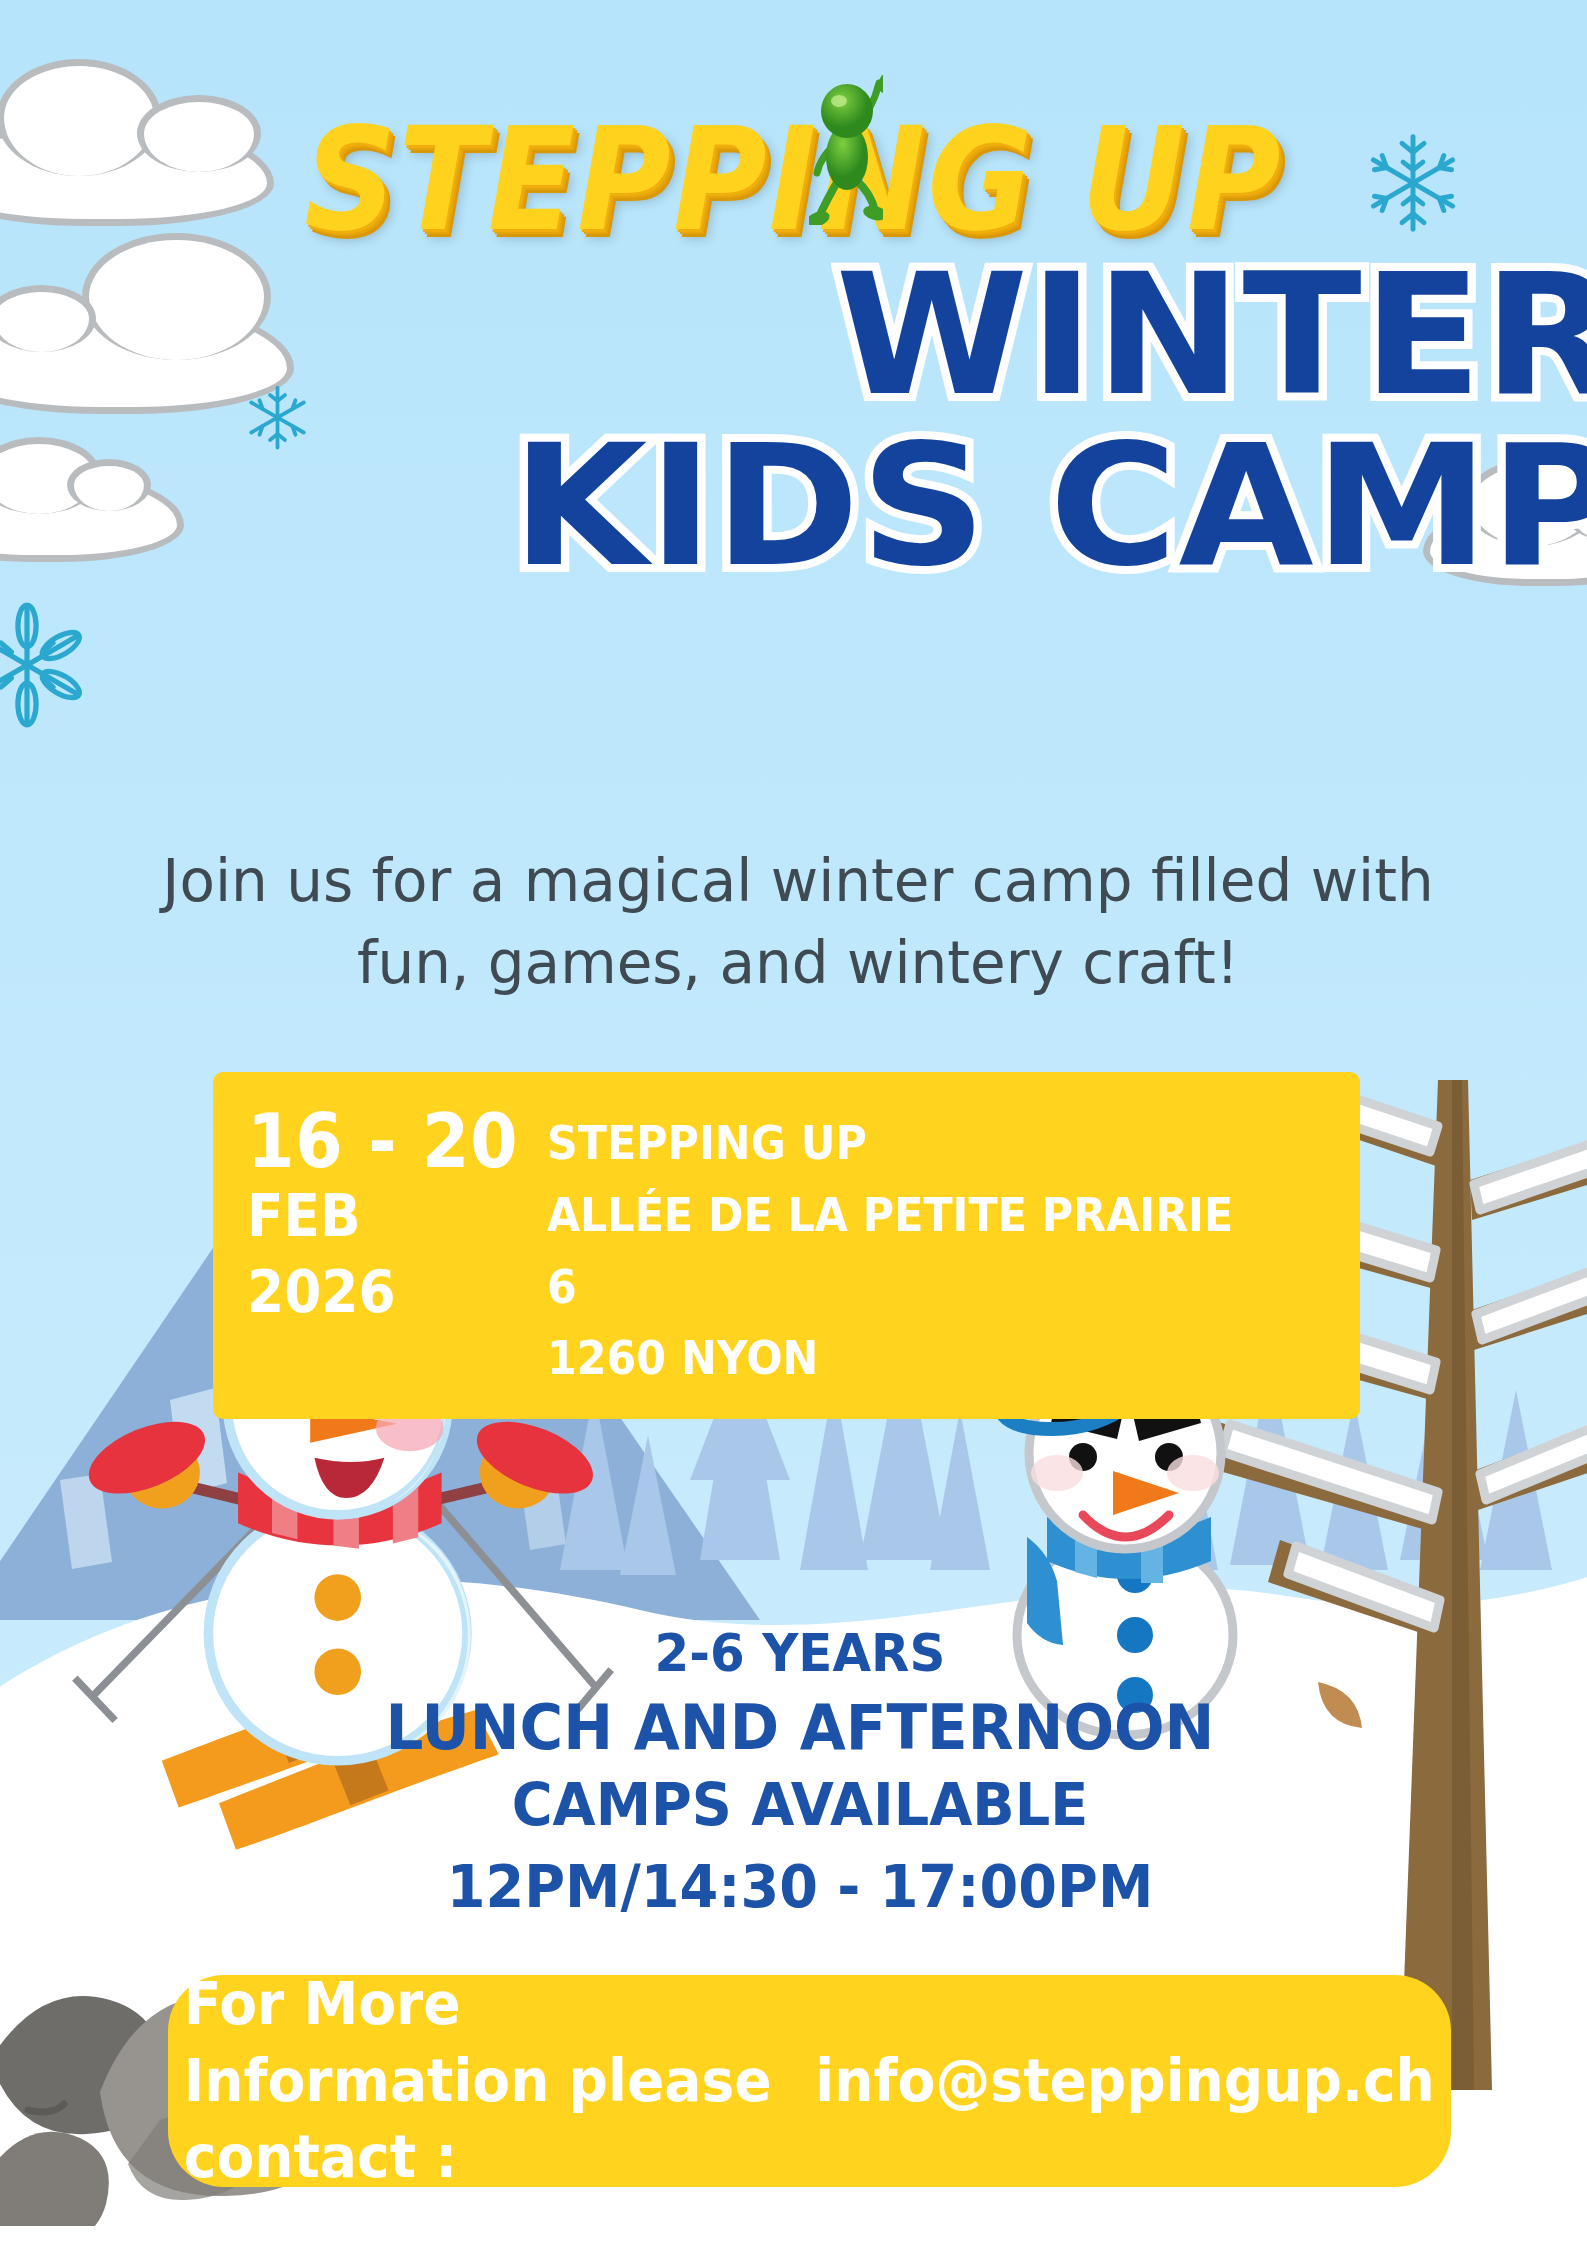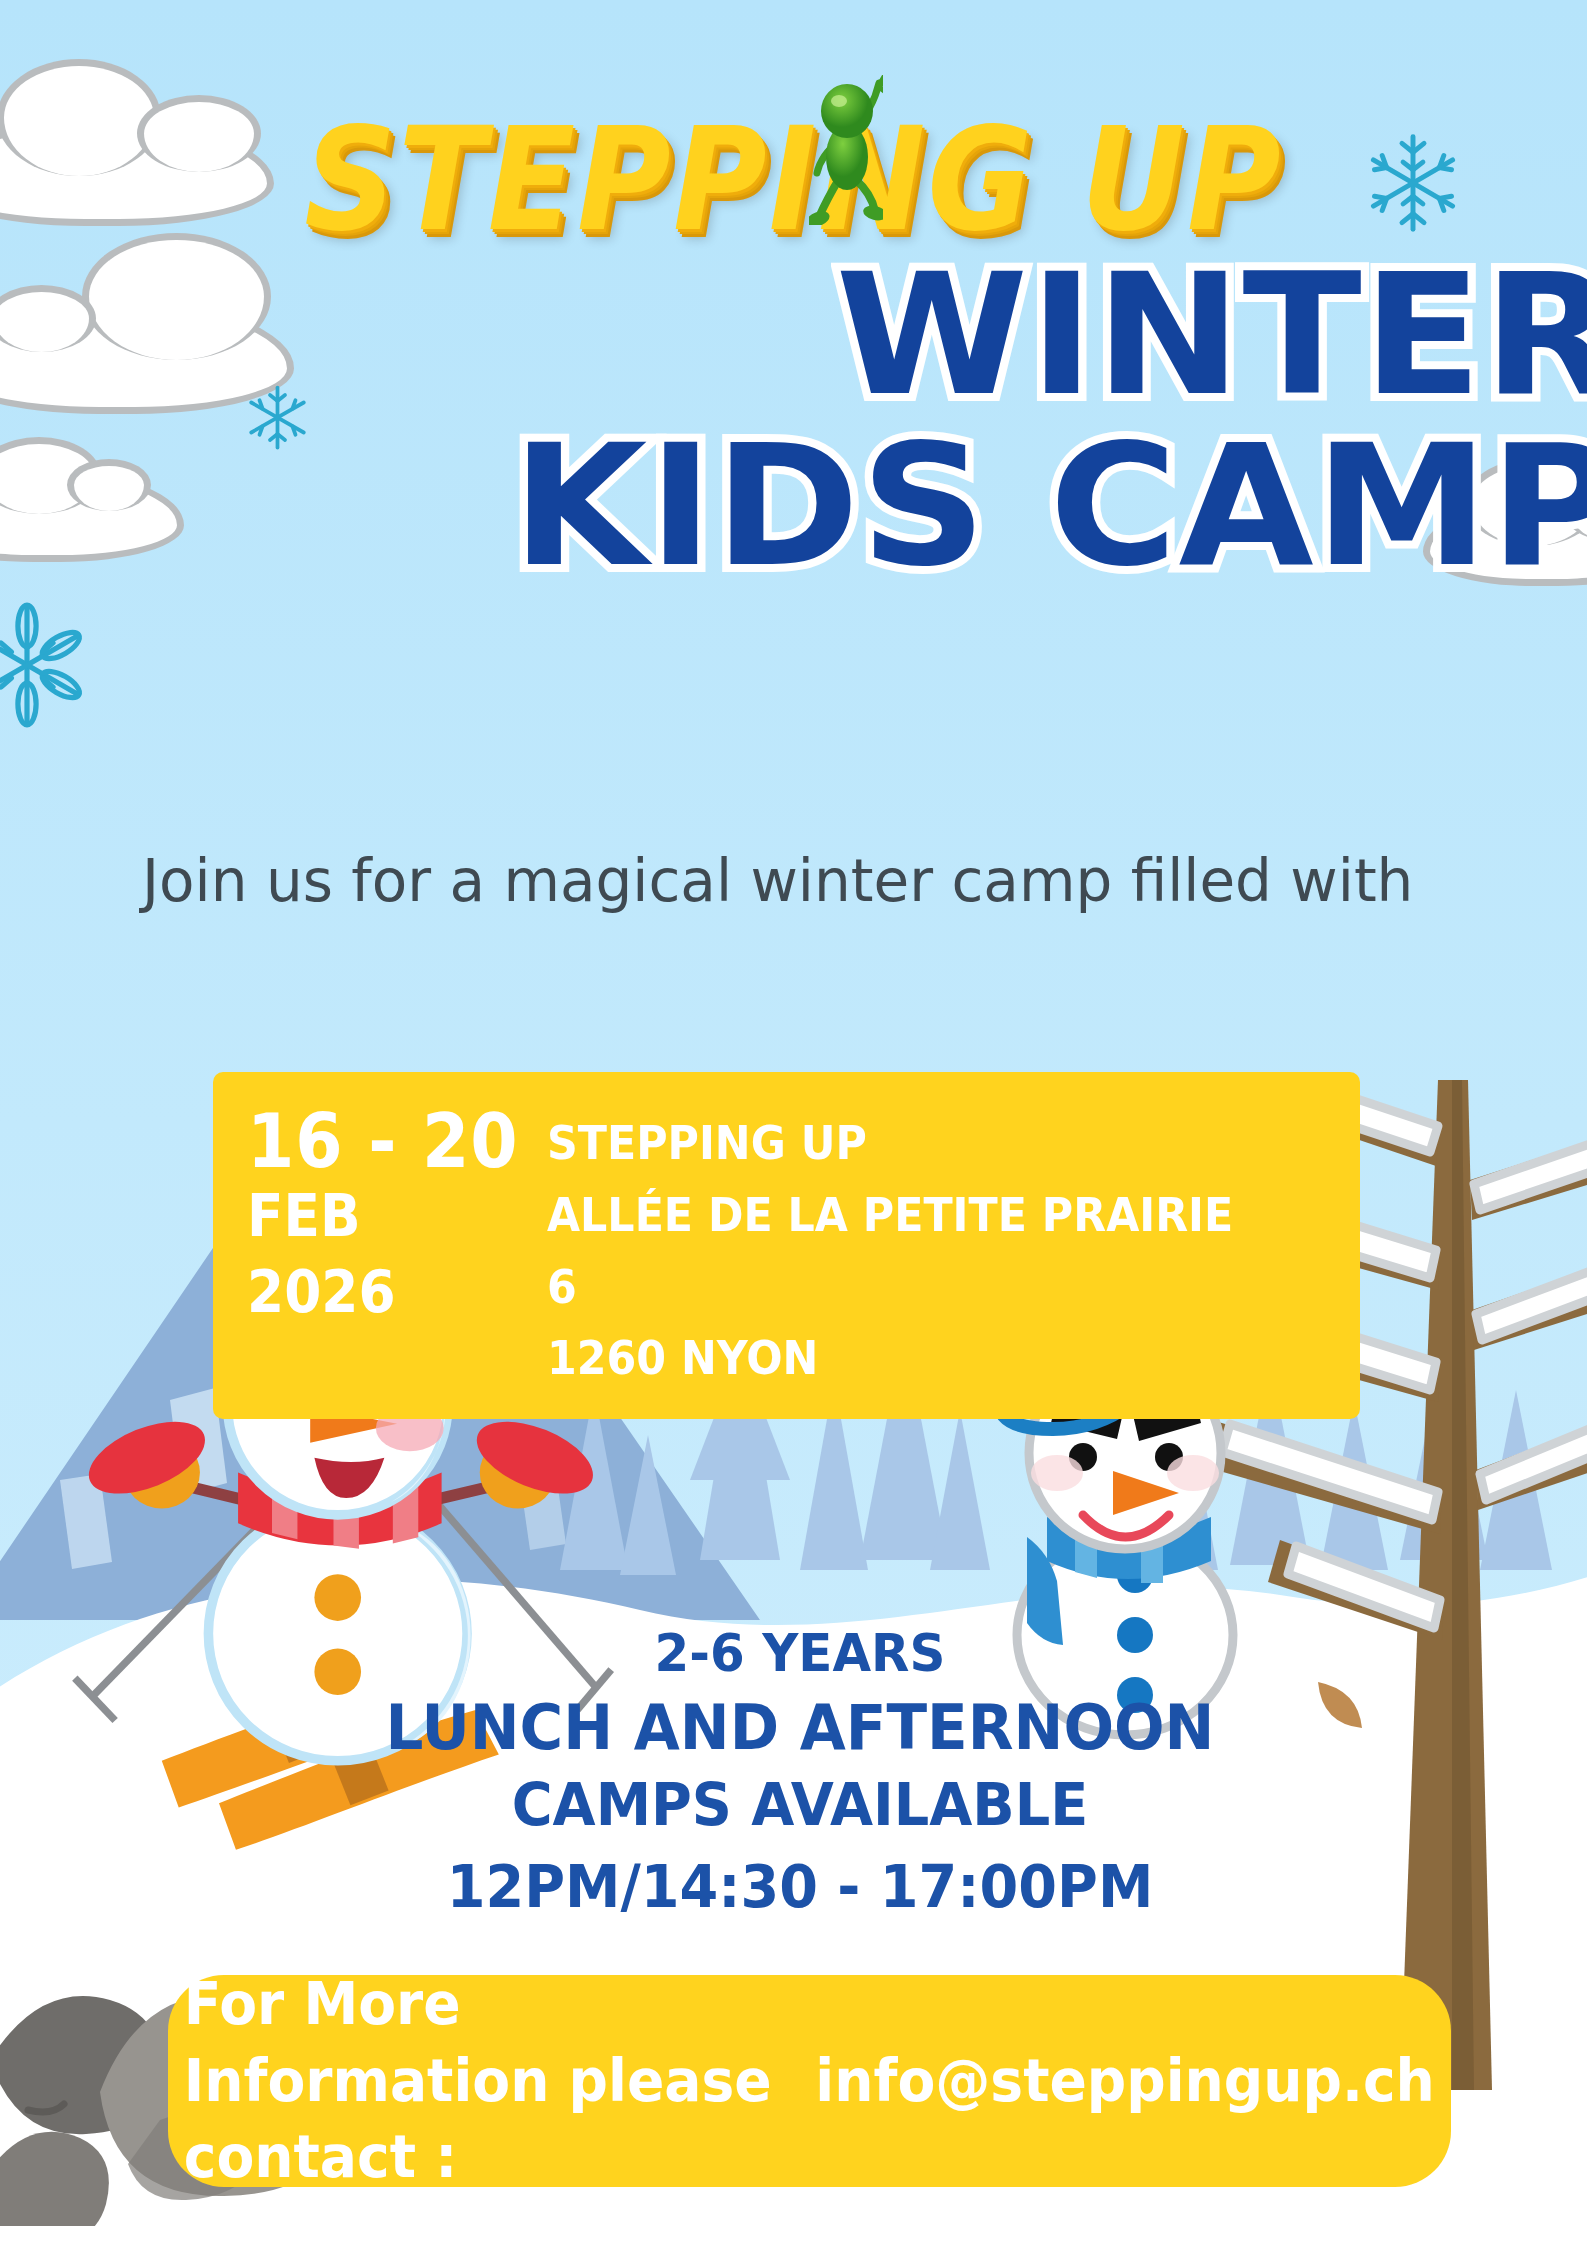--- a/index.html
+++ b/index.html
@@ -107,22 +107,23 @@
     -webkit-text-stroke: 16px #ffffff;
     paint-order: stroke fill;
     margin: 0;
     transform: scaleX(1.04);
   }
 
   
   .lead {
     position: absolute;
     top: 840px;
-    left: 142px;
+    left: 153px;
     width: 1290px;
+    text-align: center;
     font-family: "DejaVu Sans", sans-serif;
     font-size: 58px;
     line-height: 1.42;
     color: #3f4a52;
   }
 
   
   .landscape { position: absolute; left: 0; top: 0; width: 1587px; height: 2245px; }
 
   
@@ -480,20 +481,21 @@
     </svg>
   </div>
 
   <div class="title-block">
     <div class="title-line">WINTER</div>
     <div class="title-line">KIDS CAMP</div>
   </div>
 
   <div class="lead">
     <div>Join us for a magical winter camp filled with</div>
+    <div>fun, games, and wintery craft!</div>
   </div>
 
   <div class="info-banner">
     <div class="banner-date">
       <span class="d1">16 - 20</span>
       <span class="d2">FEB 2026</span>
     </div>
     <div class="banner-addr">
       <div>STEPPING UP</div>
       <div>ALLÉE DE LA PETITE PRAIRIE 6</div>

